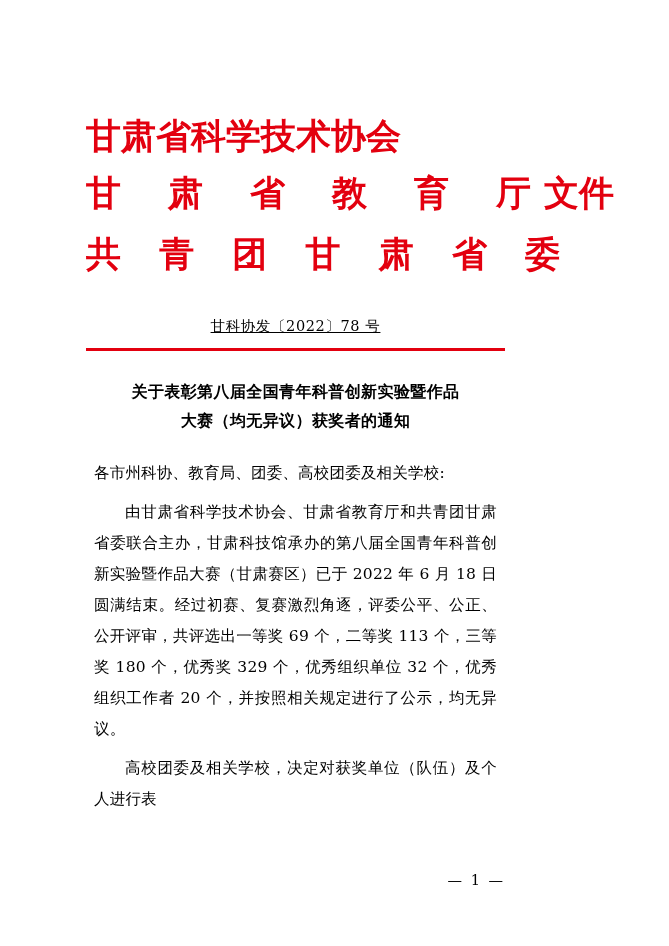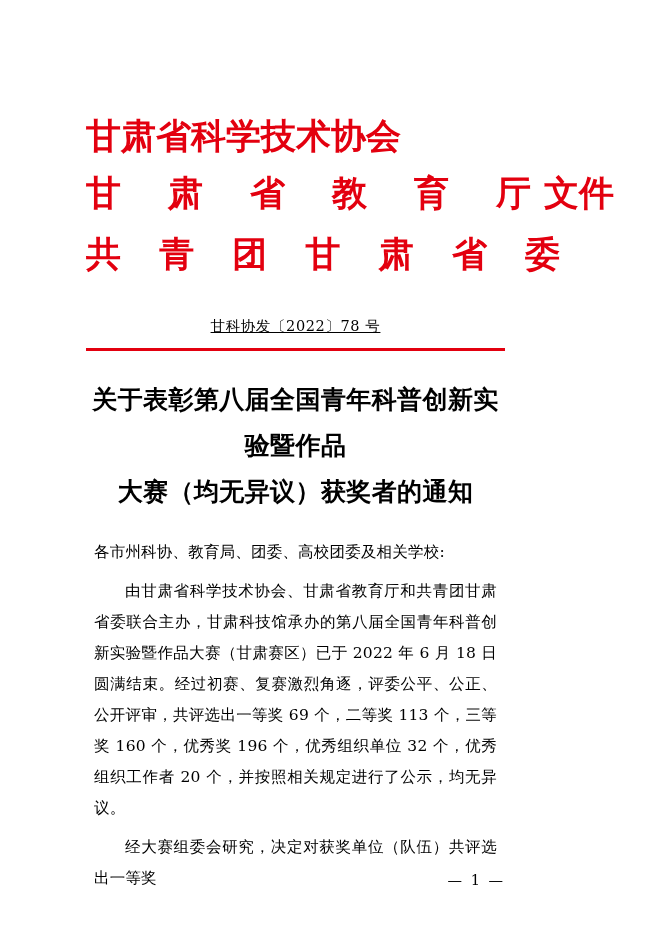--- a/index.html
+++ b/index.html
@@ -62,21 +62,21 @@
   .red-rule {
     margin-top: 12px;
     height: 2.5px;
     background: #e3000f;
     width: 100%;
   }
   
   .doc-title {
     margin-top: 26px;
     text-align: center;
-    font-size: 25px;
+    font-size: 16px;
     font-weight: bold;
     line-height: 1.85;
     letter-spacing: 0.4px;
   }
   .doc-title .t-line {
     display: block;
   }
   
   .body-text {
     margin-top: 22px;
@@ -116,19 +116,19 @@
 
   <div class="red-rule"></div>
 
   <div class="doc-title">
     <span class="t-line">关于表彰第八届全国青年科普创新实验暨作品</span>
     <span class="t-line">大赛（均无异议）获奖者的通知</span>
   </div>
 
   <div class="body-text">
     <p>各市州科协、教育局、团委、高校团委及相关学校:</p>
-    <p class="p-indent">由甘肃省科学技术协会、甘肃省教育厅和共青团甘肃省委联合主办，甘肃科技馆承办的第八届全国青年科普创新实验暨作品大赛（甘肃赛区）已于 2022 年 6 月 18 日圆满结束。经过初赛、复赛激烈角逐，评委公平、公正、公开评审，共评选出一等奖 69 个，二等奖 113 个，三等奖 160 个，优秀奖 196 个，优秀组织单位 32 个，优秀组织工作者 20 个，并按照相关规定进行了公示，均无异议。</p>
-    <p class="p-indent">经大赛组委会研究，决定对获奖单位（队伍）共评选出一等奖</p>
+    <p class="p-indent">由甘肃省科学技术协会、甘肃省教育厅和共青团甘肃省委联合主办，甘肃科技馆承办的第八届全国青年科普创新实验暨作品大赛（甘肃赛区）已于 2022 年 6 月 18 日圆满结束。经过初赛、复赛激烈角逐，评委公平、公正、公开评审，共评选出一等奖 69 个，二等奖 113 个，三等奖 180 个，优秀奖 329 个，优秀组织单位 32 个，优秀组织工作者 20 个，并按照相关规定进行了公示，均无异议。</p>
+    <p class="p-indent">高校团委及相关学校，决定对获奖单位（队伍）及个人进行表</p>
   </div>
 
   <div class="page-number">— 1 —</div>
 
 </div>
 
 </body></html>

